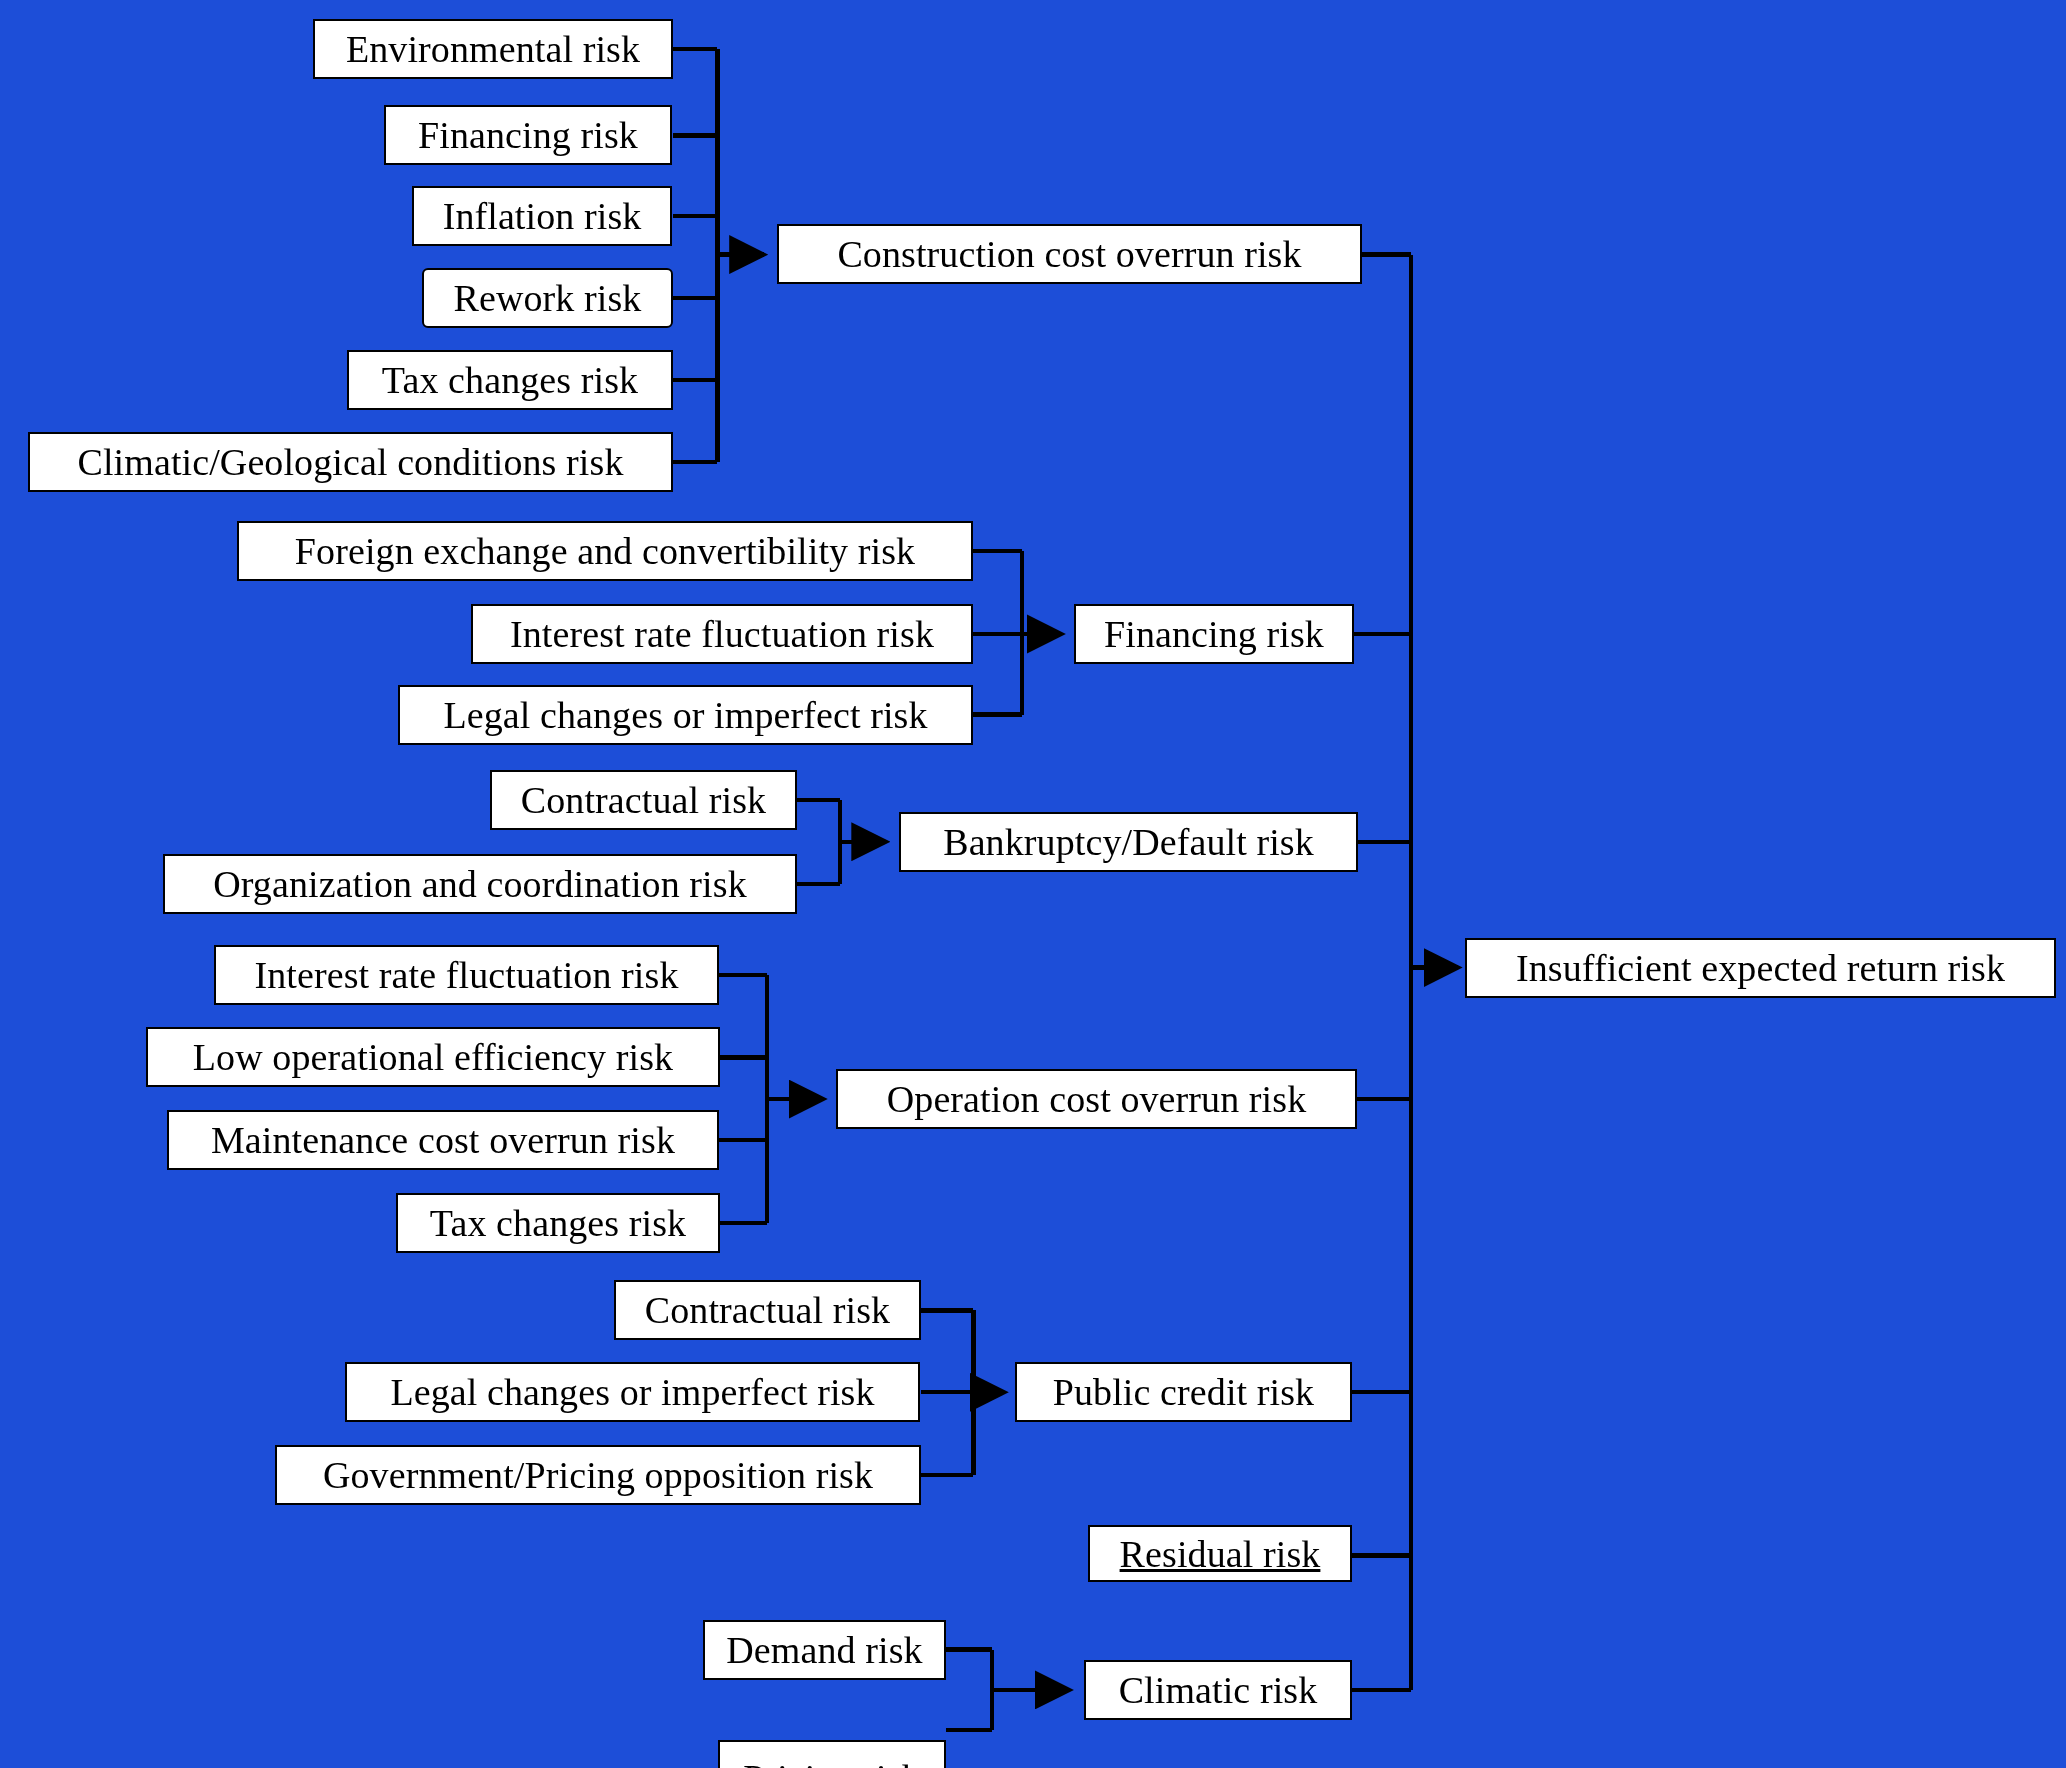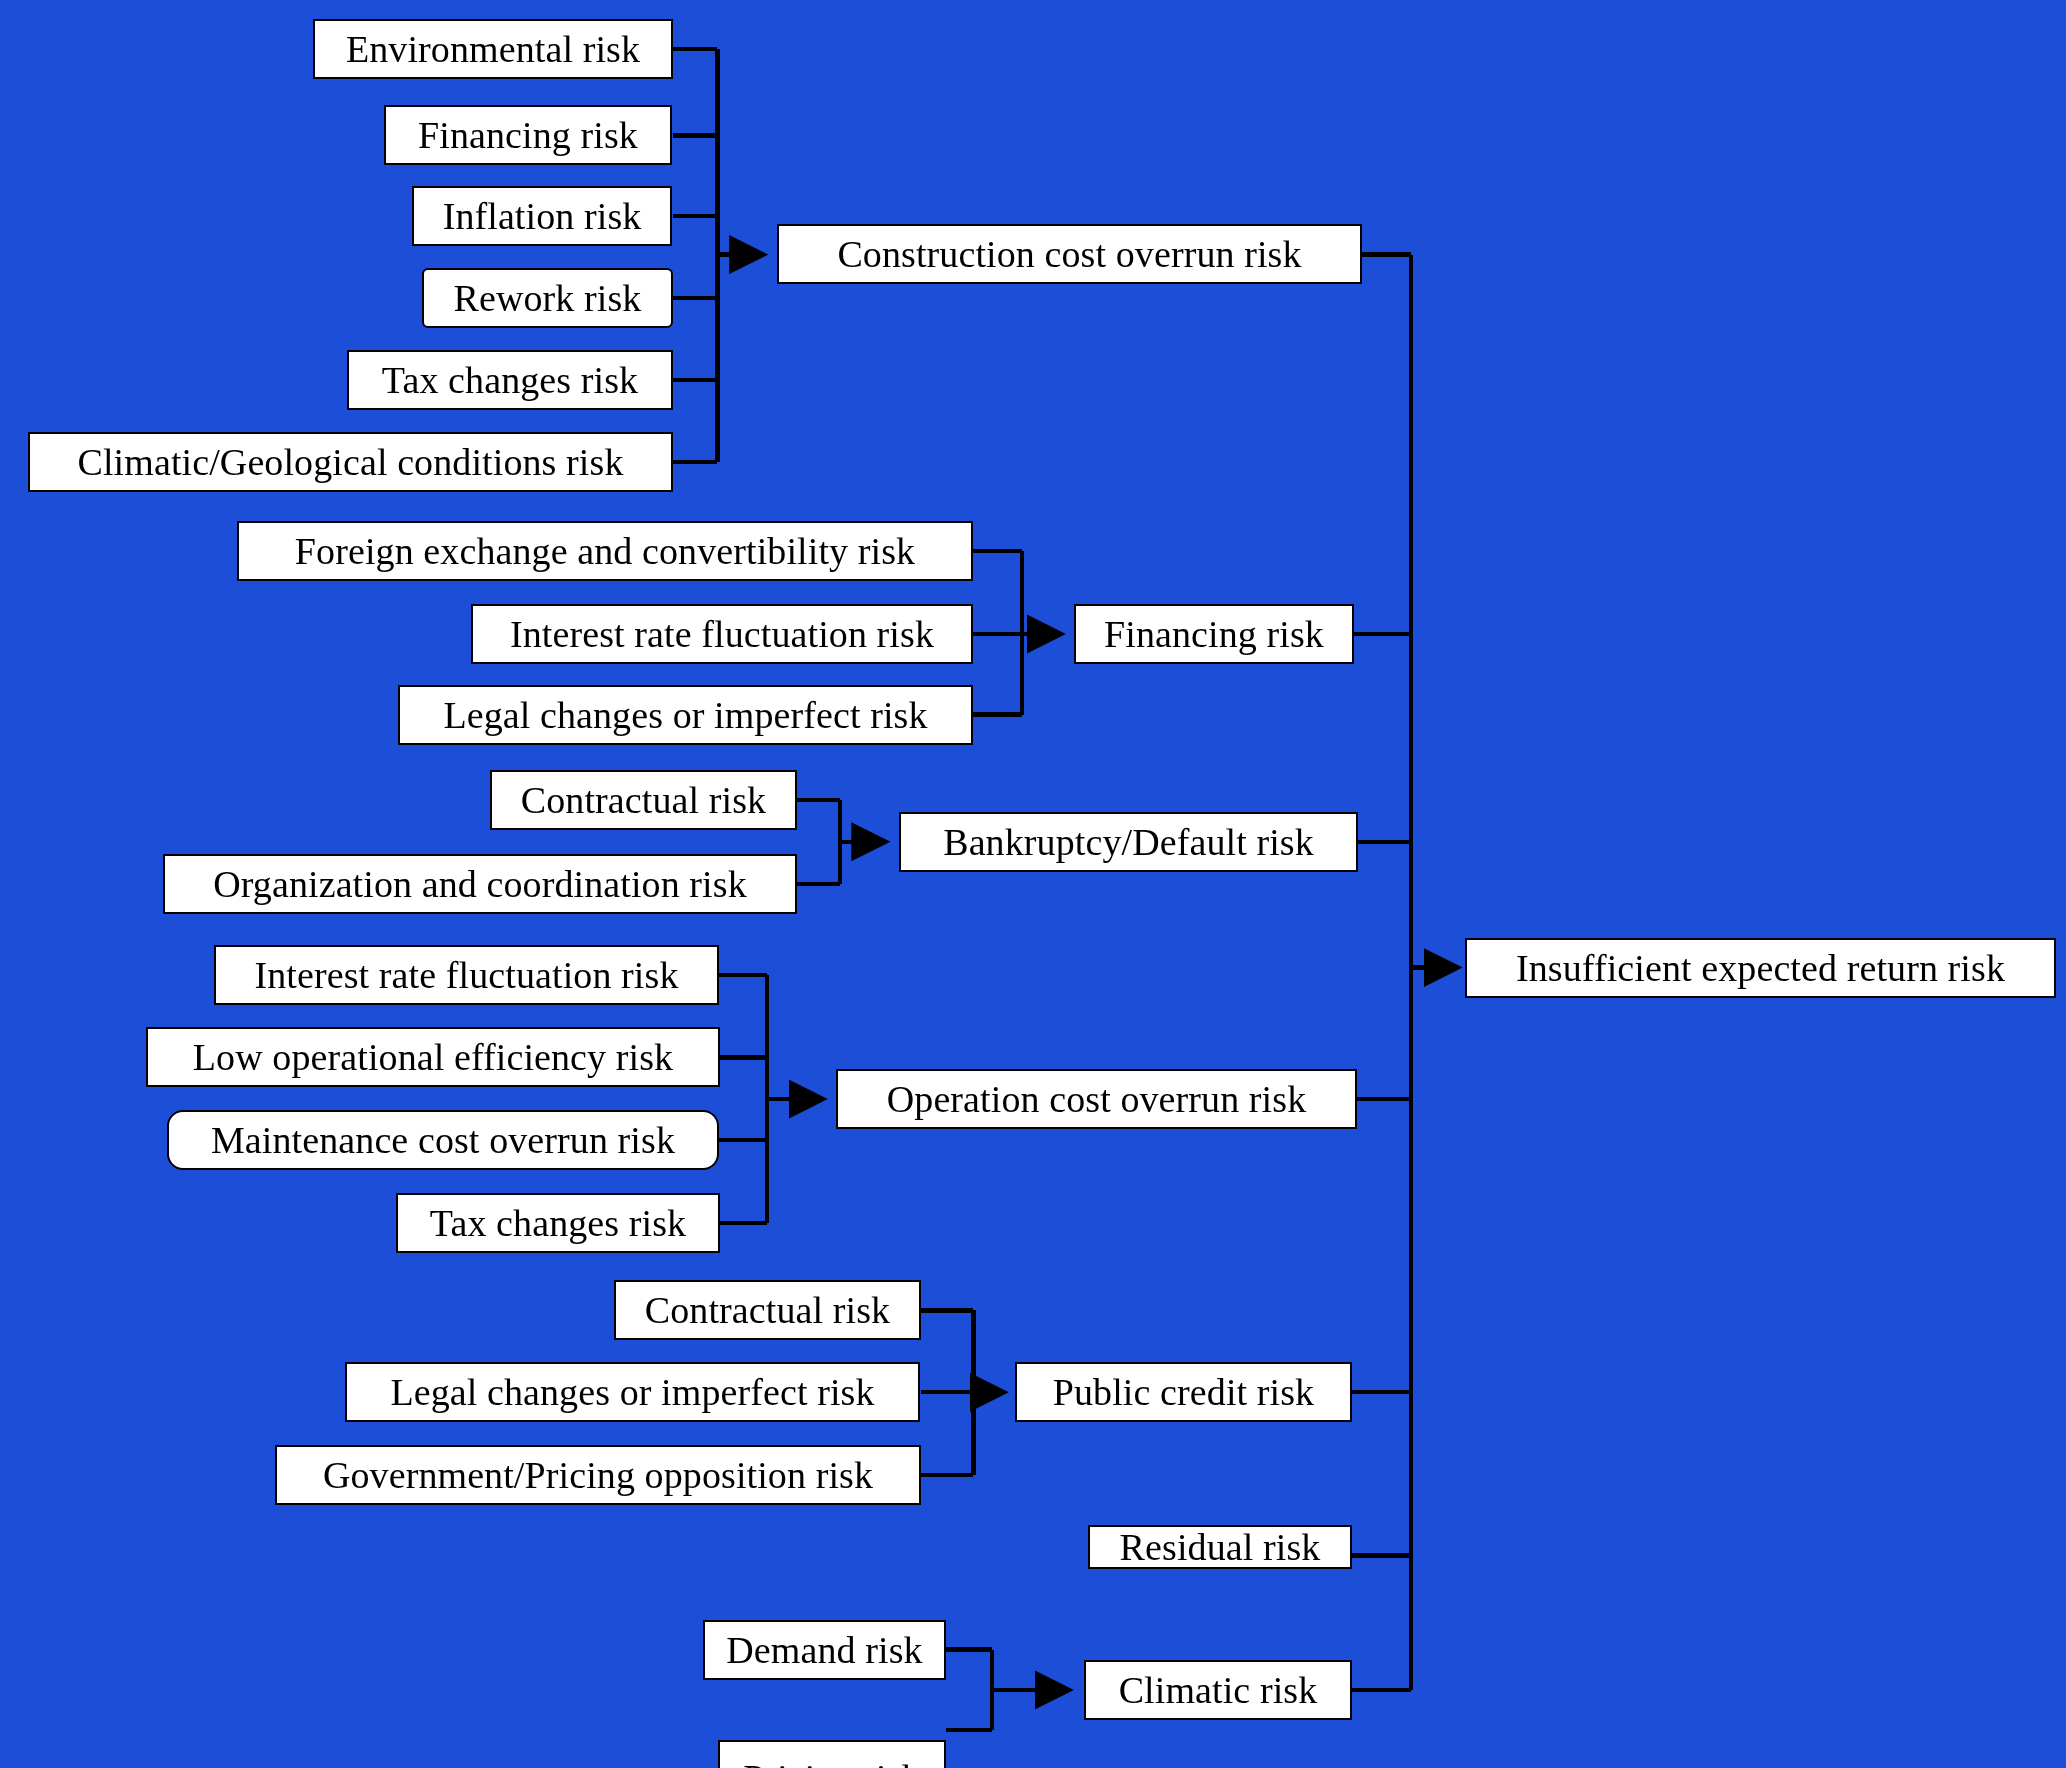--- a/index.html
+++ b/index.html
@@ -167,21 +167,21 @@
   </div>
 
   <div class="node" style="left:214px; top:945px; width:505px; height:60px;">
     <span>Interest rate fluctuation risk</span>
   </div>
 
   <div class="node" style="left:146px; top:1027px; width:574px; height:60px;">
     <span>Low operational efficiency risk</span>
   </div>
 
-  <div class="node" style="left:167px; top:1110px; width:552px; height:60px;border-radius:16px;">
+  <div class="node" style="left:167px; top:1110px; width:552px; height:60px;">
     <span>Maintenance cost overrun risk</span>
   </div>
 
   <div class="node" style="left:396px; top:1193px; width:324px; height:60px;">
     <span>Tax changes risk</span>
   </div>
 
   <div class="node" style="left:836px; top:1069px; width:521px; height:60px;">
     <span>Operation cost overrun risk</span>
   </div>
@@ -195,21 +195,21 @@
   </div>
 
   <div class="node" style="left:275px; top:1445px; width:646px; height:60px;">
     <span>Government/Pricing opposition risk</span>
   </div>
 
   <div class="node" style="left:1015px; top:1362px; width:337px; height:60px;">
     <span>Public credit risk</span>
   </div>
 
-  <div class="node" style="left:1088px; top:1525px; width:264px; height:44px;">
+  <div class="node" style="left:1088px; top:1525px; width:264px; height:57px;text-decoration:underline;">
     <span>Residual risk</span>
   </div>
 
   <div class="node" style="left:703px; top:1620px; width:243px; height:60px;">
     <span>Demand risk</span>
   </div>
 
   <div class="node" style="left:718px; top:1700px; width:228px; height:76px;margin-top:40px;">
     <span>Pricing risk</span>
   </div>

